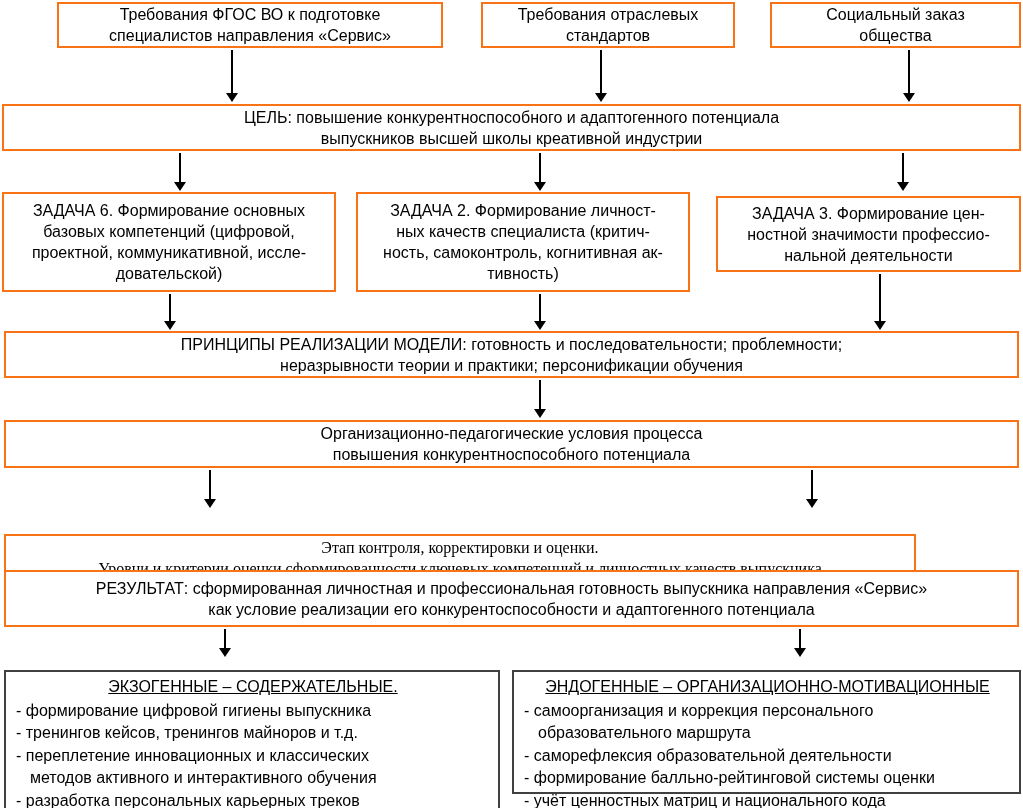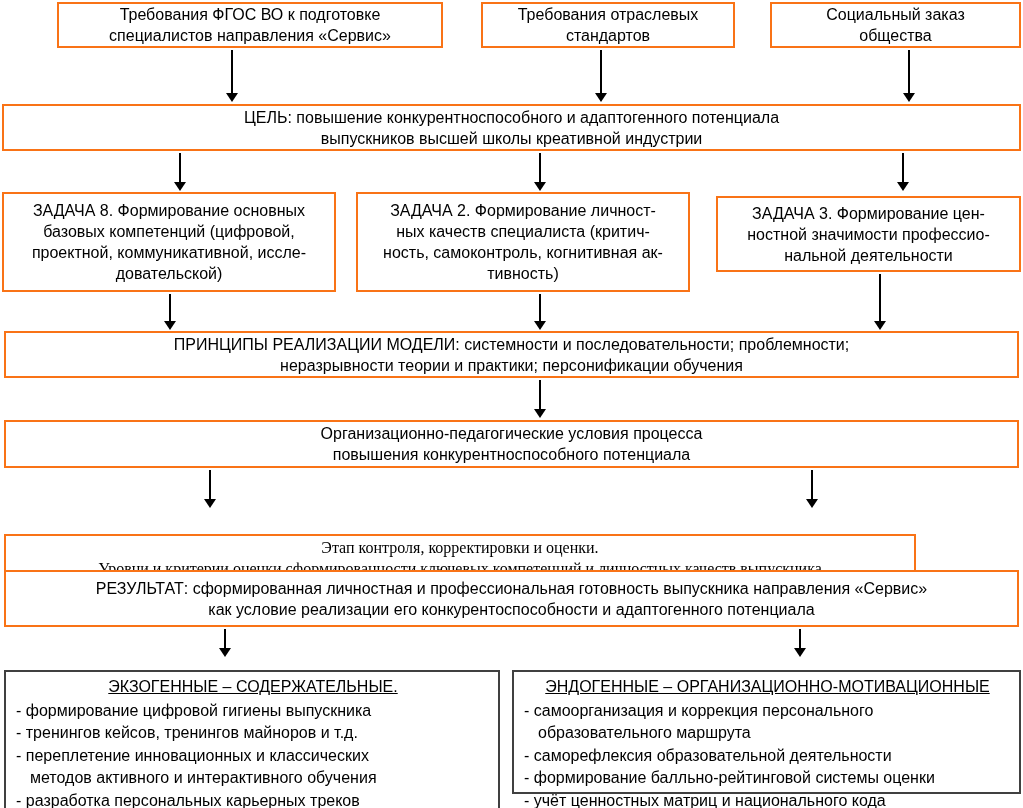--- a/index.html
+++ b/index.html
@@ -80,37 +80,37 @@
   <div class="arrow" style="left:600px;top:50px;height:43px;"></div>
   <div class="arrow" style="left:908px;top:50px;height:43px;"></div>
 
   <div class="box" style="left:2px;top:104px;width:1019px;height:47px;">ЦЕЛЬ: повышение конкурентноспособного и адаптогенного потенциала
 выпускников высшей школы креативной индустрии</div>
 
   <div class="arrow" style="left:179px;top:153px;height:29px;"></div>
   <div class="arrow" style="left:539px;top:153px;height:29px;"></div>
   <div class="arrow" style="left:902px;top:153px;height:29px;"></div>
 
-  <div class="box" style="left:2px;top:192px;width:334px;height:100px;">ЗАДАЧА 8. Формирование основных
+  <div class="box" style="left:2px;top:192px;width:334px;height:100px;">ЗАДАЧА 6. Формирование основных
 базовых компетенций (цифровой,
 проектной, коммуникативной, иссле-
 довательской)</div>
   <div class="box" style="left:356px;top:192px;width:334px;height:100px;">ЗАДАЧА 2. Формирование личност-
 ных качеств специалиста (критич-
 ность, самоконтроль, когнитивная ак-
 тивность)</div>
   <div class="box" style="left:716px;top:196px;width:305px;height:76px;">ЗАДАЧА 3. Формирование цен-
 ностной значимости профессио-
 нальной деятельности</div>
 
   <div class="arrow" style="left:169px;top:294px;height:27px;"></div>
   <div class="arrow" style="left:539px;top:294px;height:27px;"></div>
   <div class="arrow" style="left:879px;top:274px;height:47px;"></div>
 
-  <div class="box" style="left:4px;top:331px;width:1015px;height:47px;">ПРИНЦИПЫ РЕАЛИЗАЦИИ МОДЕЛИ: системности и последовательности; проблемности;
+  <div class="box" style="left:4px;top:331px;width:1015px;height:47px;">ПРИНЦИПЫ РЕАЛИЗАЦИИ МОДЕЛИ: готовность и последовательности; проблемности;
 неразрывности теории и практики; персонификации обучения</div>
 
   <div class="arrow" style="left:539px;top:380px;height:29px;"></div>
 
   <div class="box" style="left:4px;top:420px;width:1015px;height:48px;">Организационно-педагогические условия процесса
 повышения конкурентноспособного потенциала</div>
 
   <div class="arrow" style="left:209px;top:470px;height:29px;"></div>
   <div class="arrow" style="left:811px;top:470px;height:29px;"></div>
 

